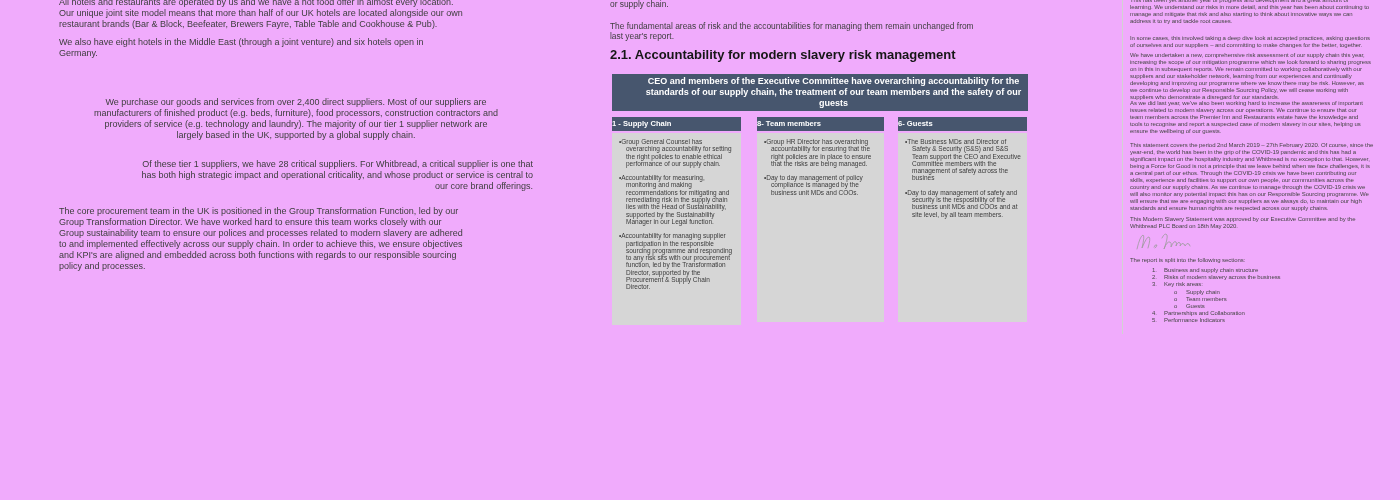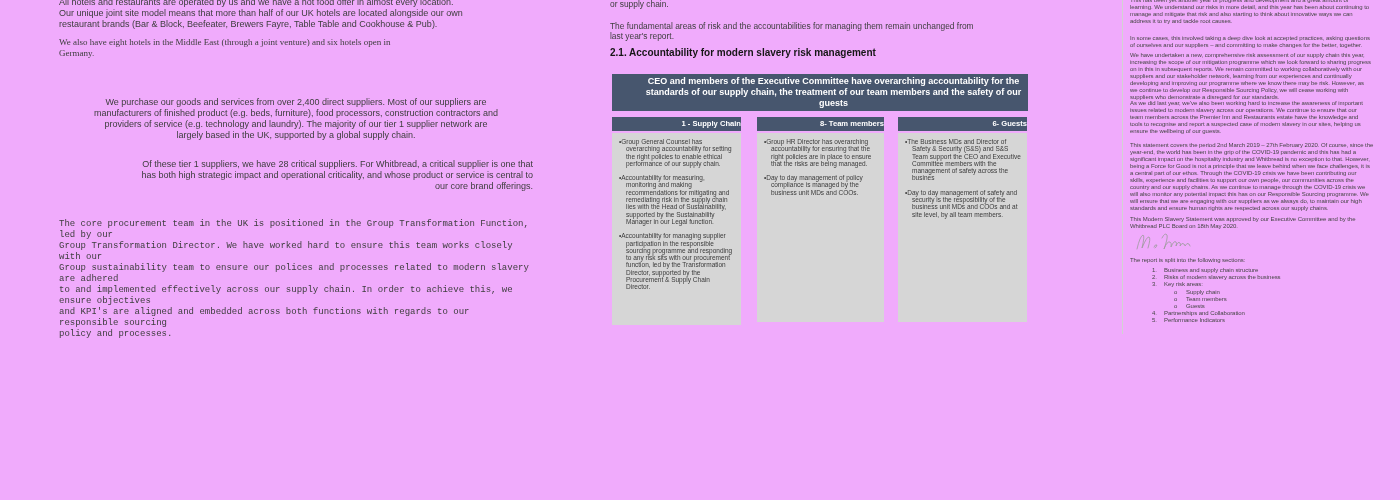--- a/index.html
+++ b/index.html
@@ -4,32 +4,32 @@
 <style>
   html,body{margin:0;padding:0;background:#ffffff;}
   body{width:1400px;height:500px;overflow:hidden;position:relative;
        font-family:"Liberation Sans", sans-serif;color:#3d3d3d;}
   .canvas{position:absolute;left:0;top:0;width:1400px;height:500px;background:#f0abfc;}
   .para{white-space:pre-line;}
 
   
   .col-left{position:absolute;left:59px;top:0;width:474px;height:500px;}
   .col-left .para{position:absolute;left:0;width:474px;font-size:9px;line-height:11px;}
-  .lp1{top:-3px;} .lp2{top:37px;font-family:Liberation Serif, serif;} .lh1{top:68px;} .lp3{top:97px;text-align:center;} .lp4{top:159px;text-align:right;} .lp5{top:219px;font-family:Liberation Mono, monospace;}
+  .lp1{top:-3px;} .lp2{top:37px;} .lh1{top:68px;} .lp3{top:97px;text-align:center;} .lp4{top:159px;text-align:right;} .lp5{top:206px;}
   .h-doc{position:absolute;left:0;width:474px;font-size:9.6px;font-weight:bold;color:#161616;}
 
   
   .col-mid{position:absolute;left:610px;top:0;width:420px;height:500px;}
   .col-mid .para{position:absolute;left:0;width:420px;font-size:8.4px;line-height:10px;}
-  .mp0{top:-1px;} .mp1{top:21px;} .mh1{top:47px;font-size:10px;width:420px;}
+  .mp0{top:-1px;} .mp1{top:21px;} .mh1{top:47px;font-size:13px;width:420px;}
   .ceo-banner{position:absolute;left:2px;top:74px;width:416px;height:37px;box-sizing:border-box;
       background:#47566e;color:#ffffff;font-weight:bold;font-size:9px;line-height:11px;
       text-align:center;white-space:pre-line;padding-top:2px;padding-left:27px;}
   .riskbox-hdr{position:absolute;top:117px;height:14px;background:#47566e;color:#ffffff;
-      font-weight:bold;font-size:7.6px;line-height:14px;text-align:right;}
+      font-weight:bold;font-size:7.6px;line-height:14px;text-align:left;}
   .riskbox-bod{position:absolute;top:133px;background:#d6d6d6;box-sizing:border-box;
       padding:5px 6px 0 7px;font-size:6.5px;line-height:7.3px;color:#3a3a3a;}
   .hx1{left:2px;width:129px;} .hx2{left:147px;width:127px;} .hx3{left:288px;width:129px;}
   .b1{left:2px;width:129px;height:192px;} .b2{left:147px;width:127px;height:189px;} .b3{left:288px;width:129px;height:189px;}
   .bullet{padding-left:7px;text-indent:-7px;margin-bottom:7px;}
   .bullet::before{content:"\2022 ";}
 
   
   .page-divider{position:absolute;left:1122px;top:0;width:1px;height:334px;background:#d2d2d2;}
   .col-right{position:absolute;left:1130px;top:0;width:276px;height:500px;}

